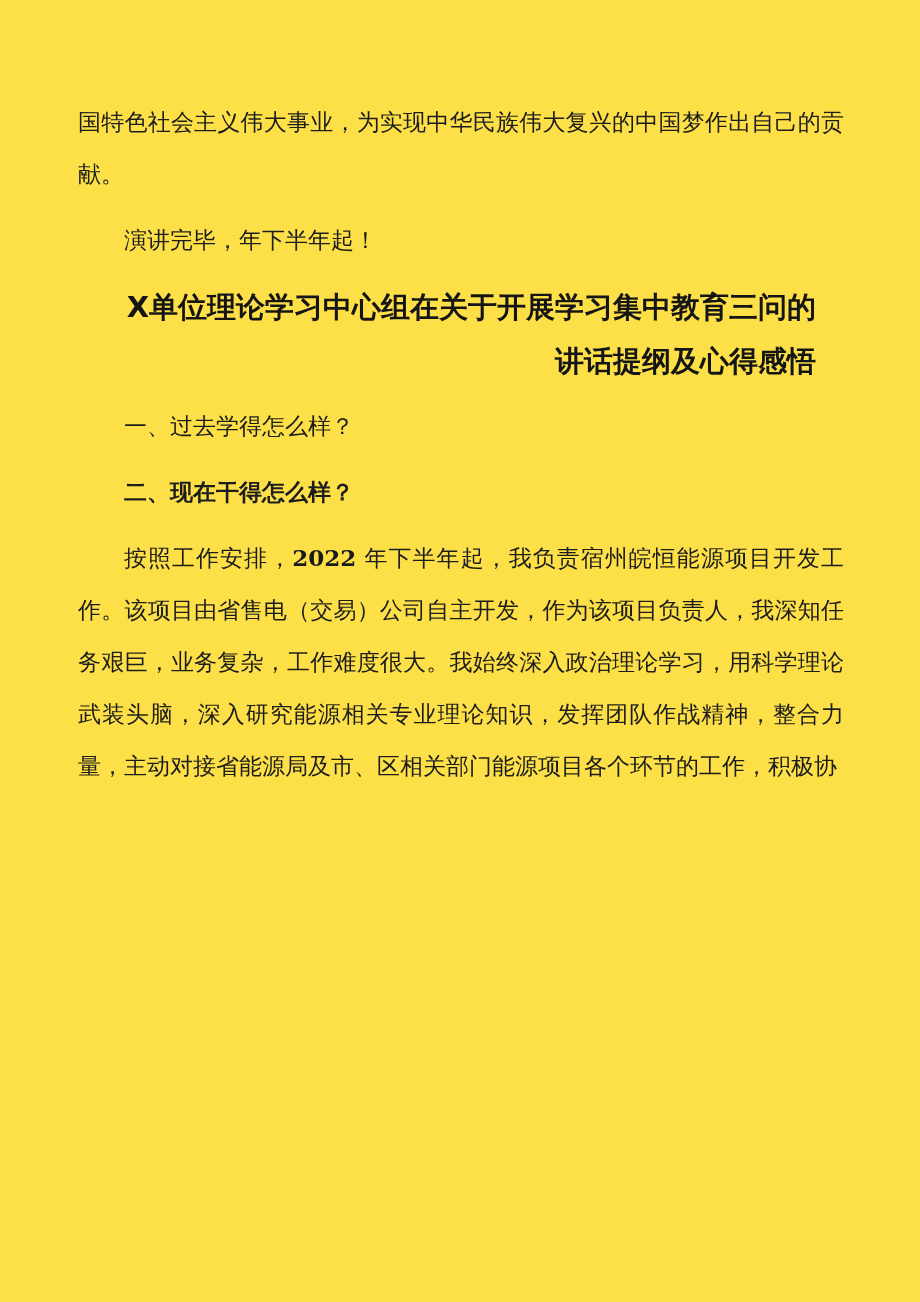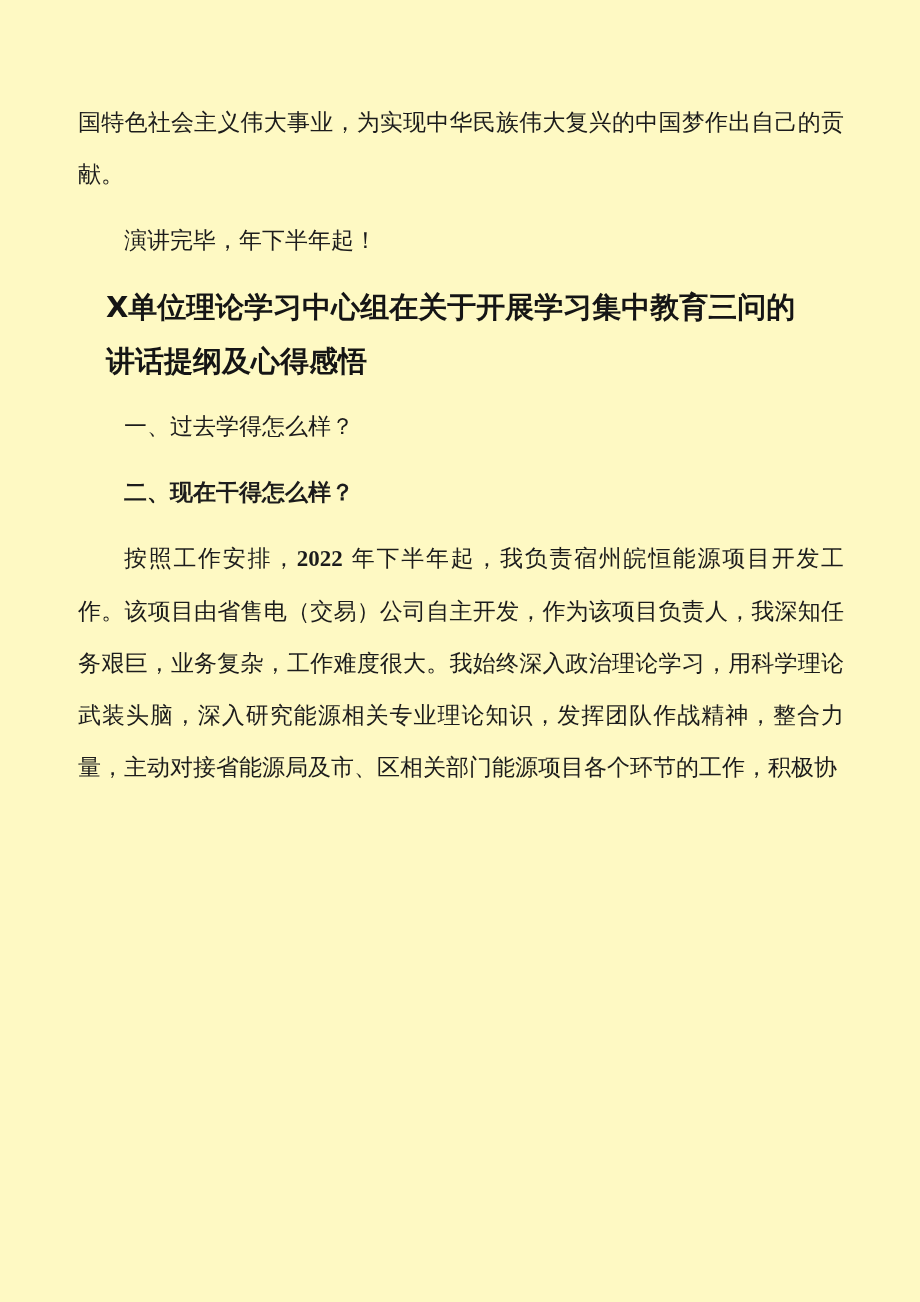--- a/index.html
+++ b/index.html
@@ -5,21 +5,21 @@
   html, body {
     margin: 0;
     padding: 0;
     background: #ffffff;
   }
   .page {
     position: relative;
     width: 920px;
     height: 1302px;
     margin: 0 auto;
-    background: #fef9c3;
+    background: #fde047;
     box-sizing: border-box;
     padding: 96px 76px 0 78px;
     overflow: hidden;
     font-family: "DejaVu Serif", "Liberation Serif", serif;
     color: #1c1c1c;
   }
   .para {
     margin: 0 0 14px 0;
     font-size: 23px;
     line-height: 52px;
@@ -30,38 +30,37 @@
   }
   .section-label {
     color: #2b3990;
     text-indent: 2em;
   }
   .doc-title {
     margin: 10px 28px 12px 28px;
     font-size: 29px;
     font-weight: 700;
     line-height: 54px;
-    text-align: left;
+    text-align: right;
     font-family: "DejaVu Sans", "Liberation Sans", sans-serif;
     color: #151515;
   }
   .subheading {
     text-indent: 2em;
   }
   .subheading-bold {
     font-weight: 700;
     margin-top: 8px;
   }
   .run {
     font-weight: inherit;
     margin-top: 47px;
   }
   .run-bold {
     font-weight: 700;
-    font-family: Liberation Serif, serif;
   }
 </style>
 </head>
 <body>
 
 <div class="page">
 
   <p class="para">国特色社会主义伟大事业，为实现中华民族伟大复兴的中国梦作出自己的贡献。</p>
 
   <p class="para indent">演讲完毕，年下半年起！</p>

